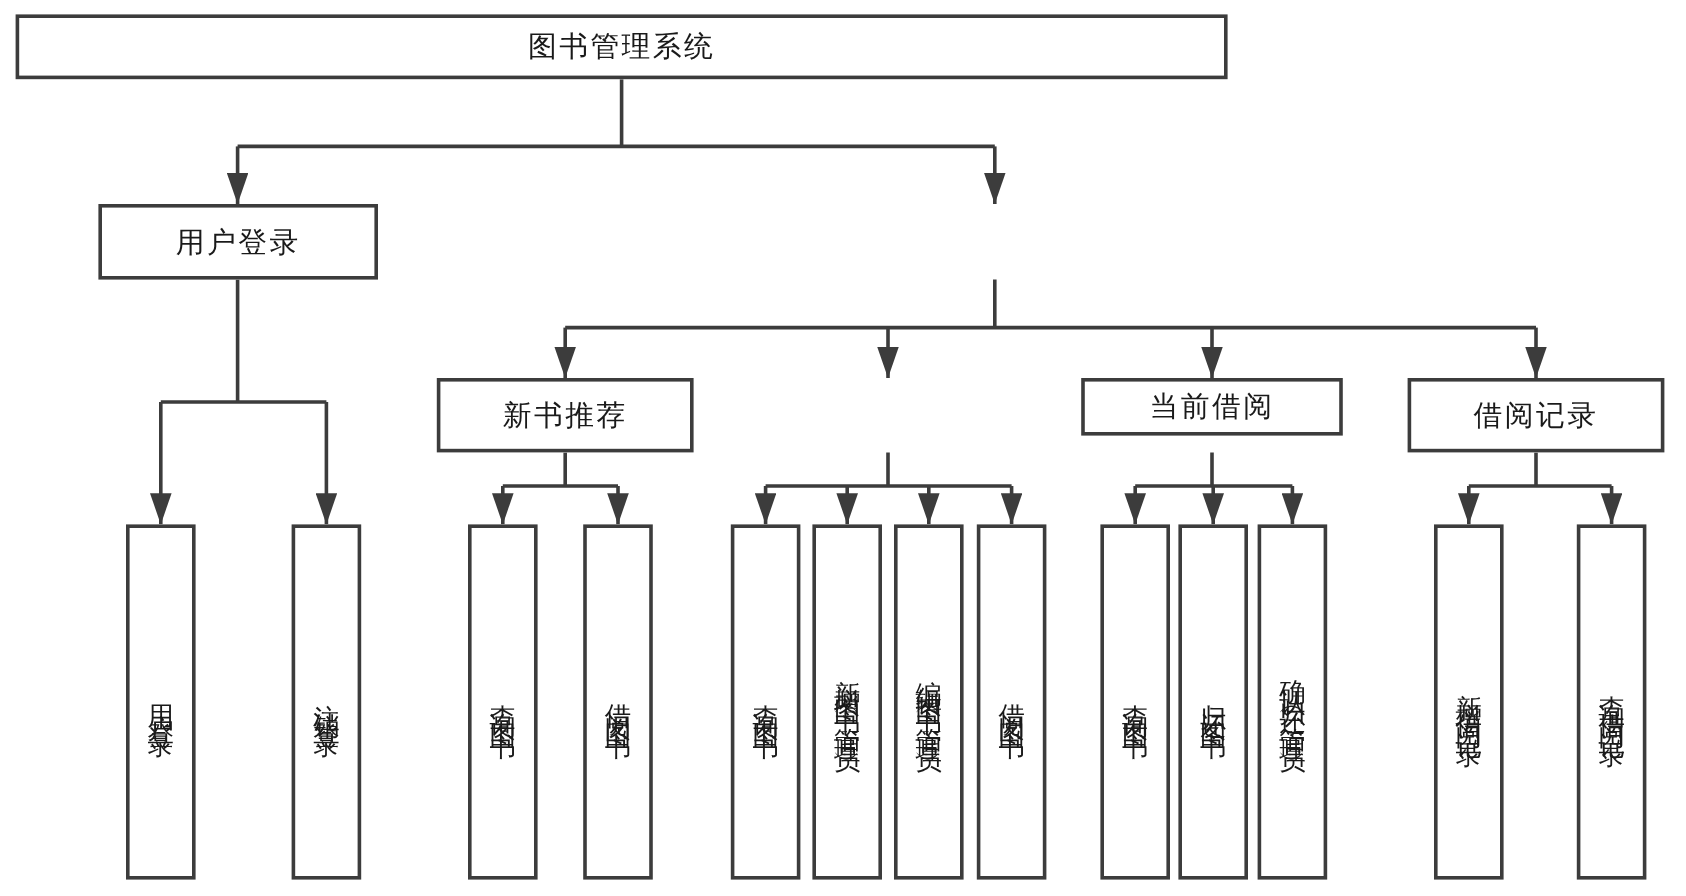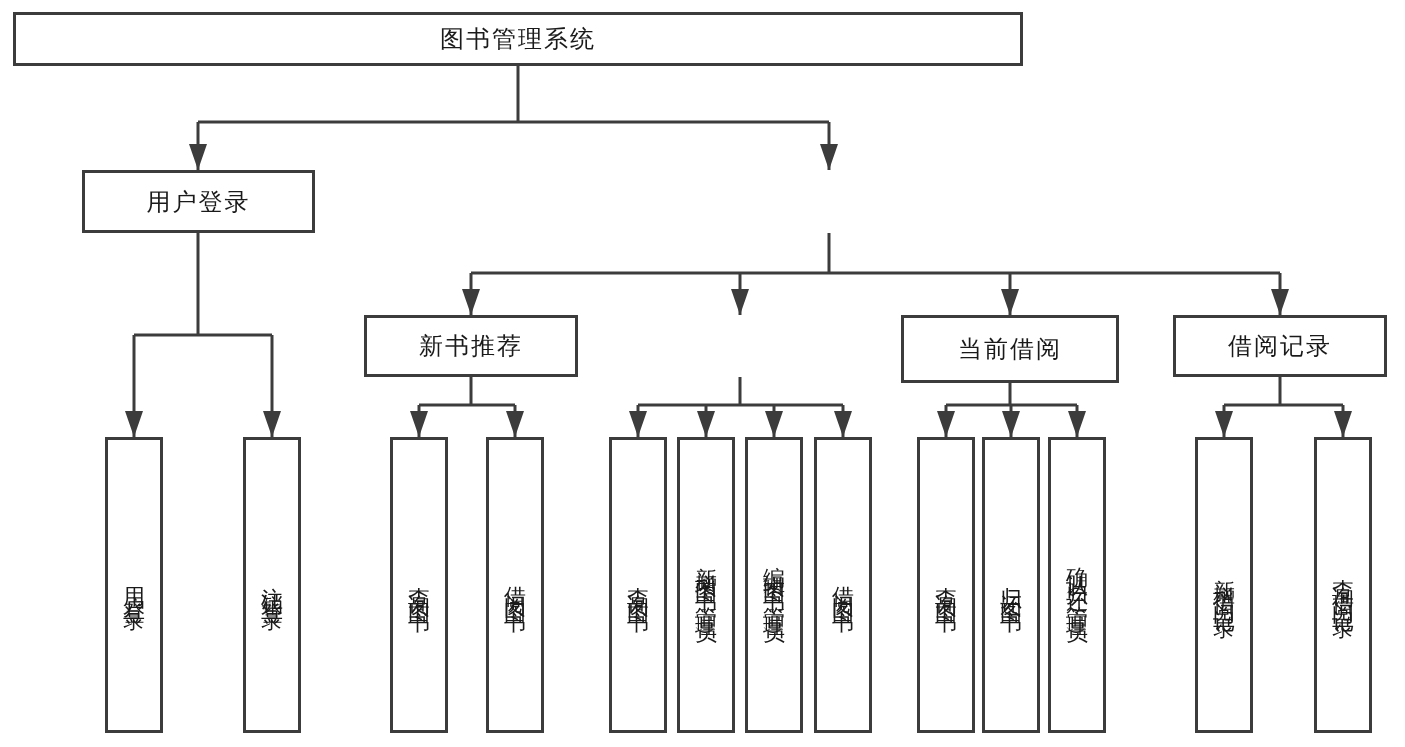--- a/index.html
+++ b/index.html
@@ -89,21 +89,21 @@
     <path d="M1280 377 V405 M1224 405 H1343"></path>
     <line x1="1224" y1="405" x2="1224" y2="437" marker-end="url(#arw)"></line>
     <line x1="1343" y1="405" x2="1343" y2="437" marker-end="url(#arw)"></line>
   </svg>
 
   <div class="box h" style="left:13px;top:12px;width:1010px;height:54px;">图书管理系统</div>
 
   <div class="box h" style="left:82px;top:170px;width:233px;height:63px;">用户登录</div>
 
   <div class="box h" style="left:364px;top:315px;width:214px;height:62px;">新书推荐</div>
-  <div class="box h" style="left:901px;top:315px;width:218px;height:68px;">当前借阅</div>
+  <div class="box h" style="left:901px;top:315px;width:218px;height:48px;">当前借阅</div>
   <div class="box h" style="left:1173px;top:315px;width:214px;height:62px;">借阅记录</div>
 
   <div class="box v" style="left:105px;top:437px;width:58px;height:296px;">
     <span class="vtext">用户登录</span>
   </div>
   <div class="box v" style="left:243px;top:437px;width:58px;height:296px;">
     <span class="vtext">注销登录</span>
   </div>
 
   <div class="box v" style="left:390px;top:437px;width:58px;height:296px;">

